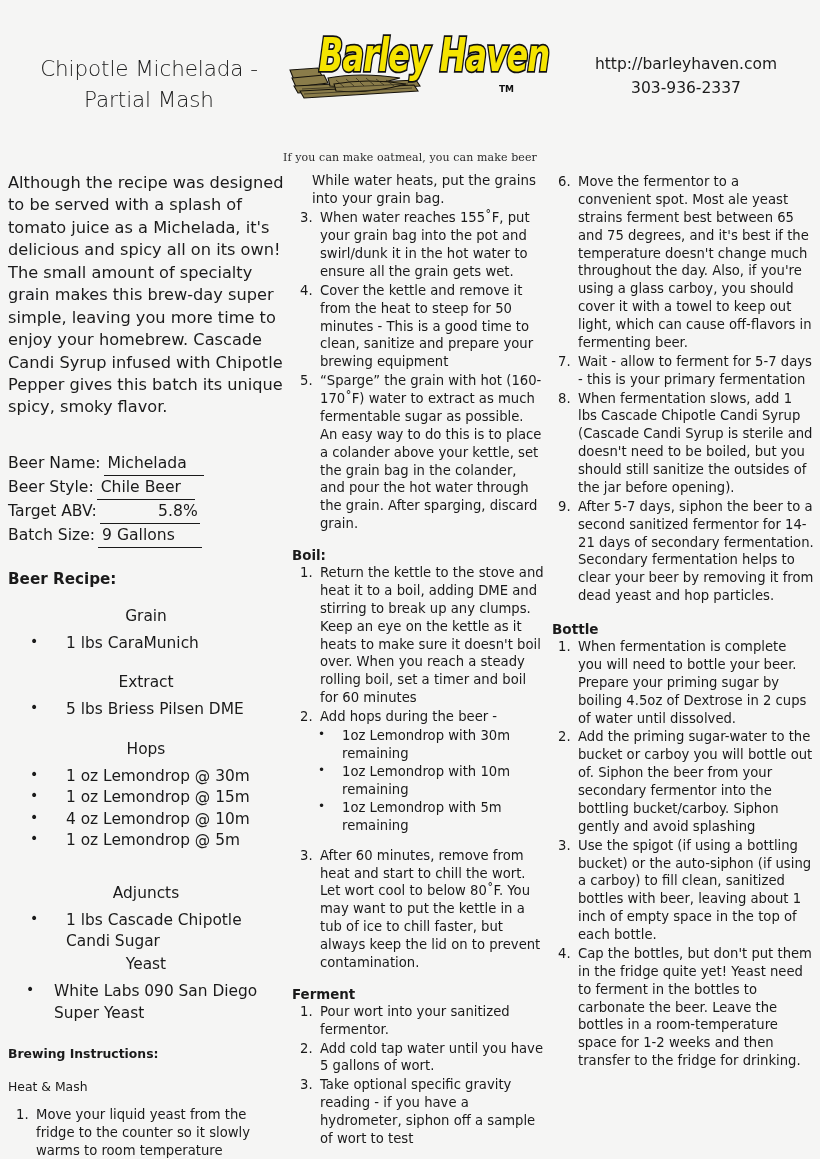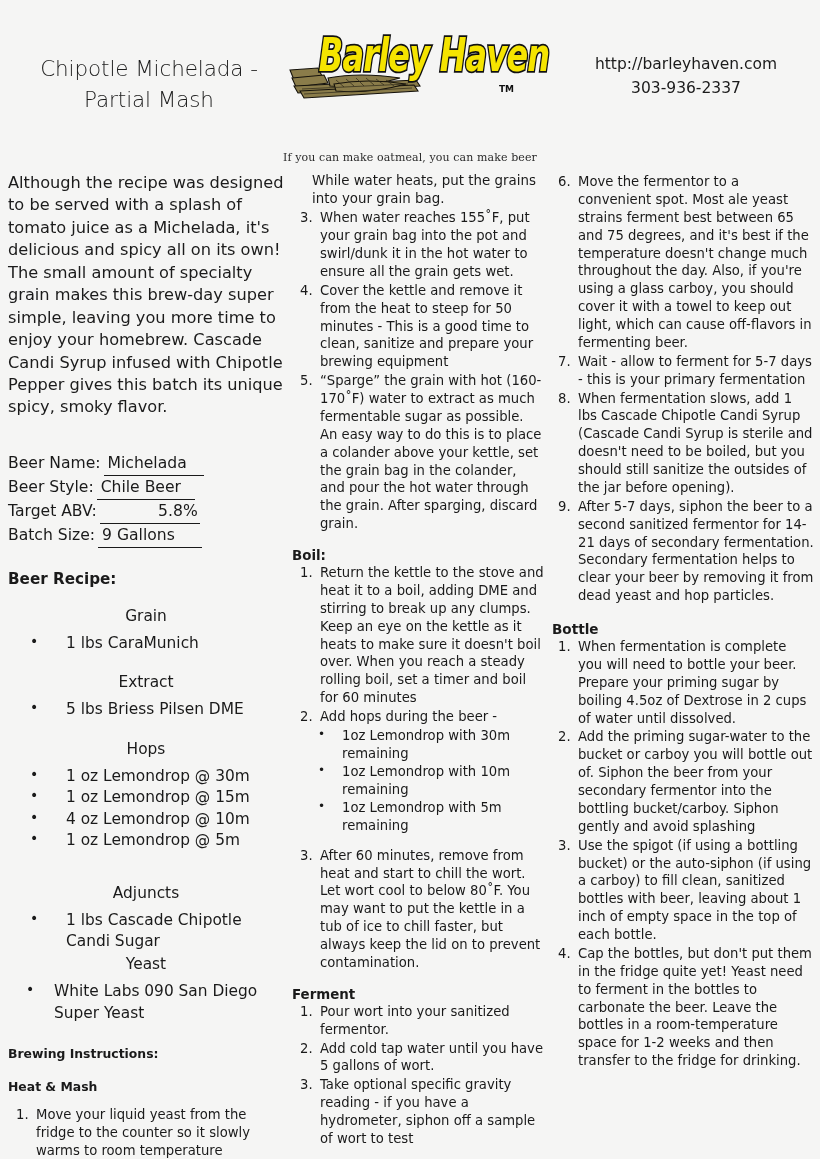--- a/index.html
+++ b/index.html
@@ -87,21 +87,21 @@
     padding-left: 58px;
   }
   ul.ing li::before {
     content: "\2022"; position: absolute; left: 22px; top: -1px;
     font-size: 14px;
   }
   ul.ing.wide li { padding-left: 46px; }
   ul.ing.wide li::before { left: 18px; }
 
   .bi-head { font-size: 12.4px; font-weight: 700; margin-top: 22px; }
-  .hm-head { font-size: 12.4px; font-weight: 700; margin-top: 18px; }
+  .hm-head { font-size: 12.4px; font-weight: 400; margin-top: 18px; }
 
   ol.steps { list-style: none; }
   ol.steps > li {
     position: relative; padding-left: 20px;
     font-size: 13.2px; line-height: 1.355; margin-top: 1px;
   }
   ol.steps > li .num { position: absolute; left: 0; top: 0; }
   .steps-left { margin-top: 12px; margin-left: 8px; }
   .steps-left > li { font-size: 13.1px; line-height: 1.365; }
 

